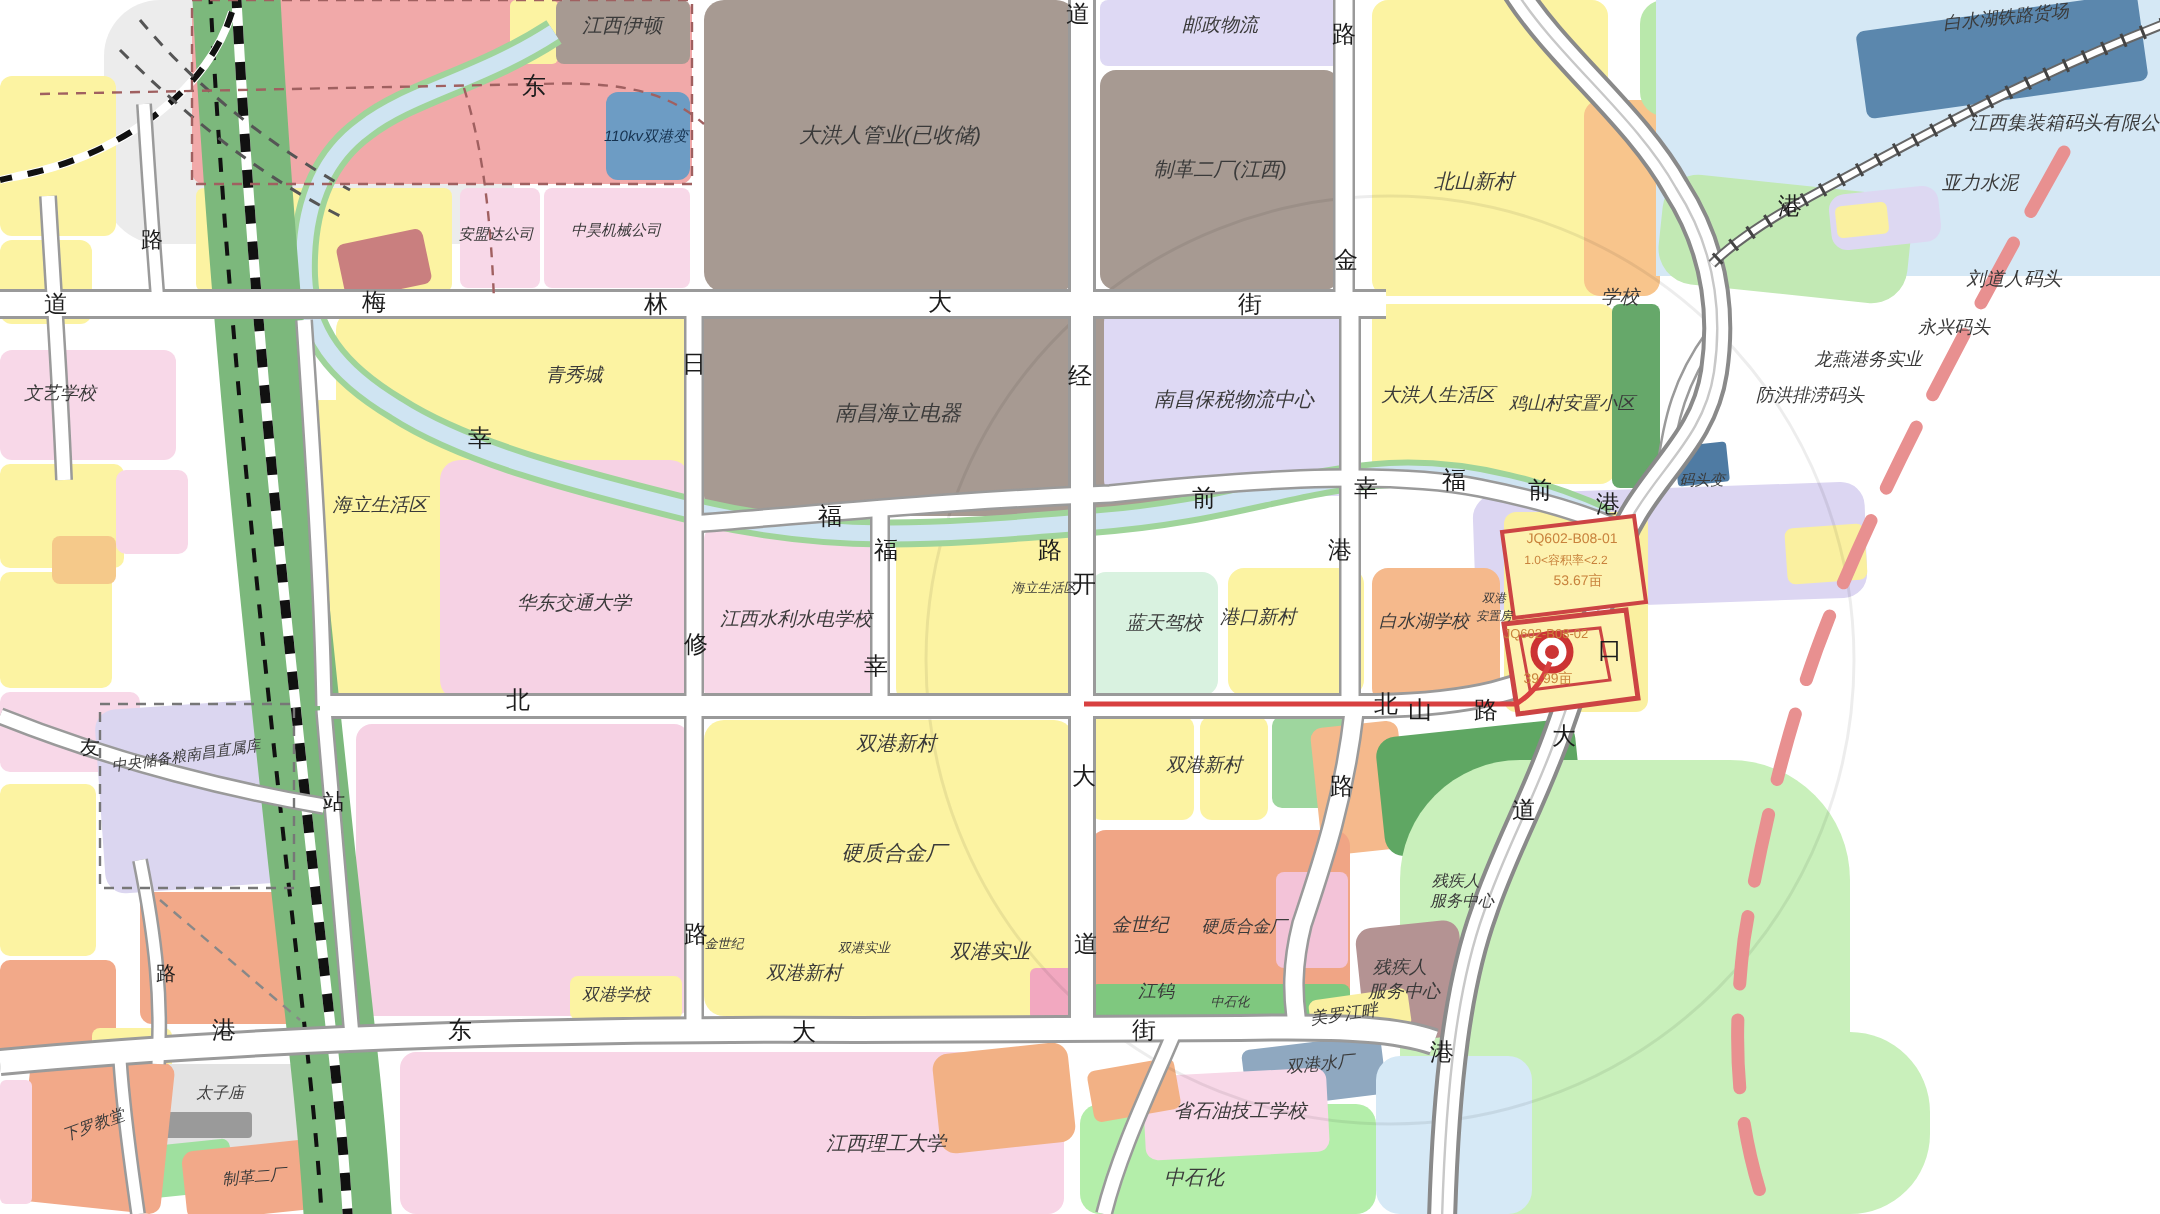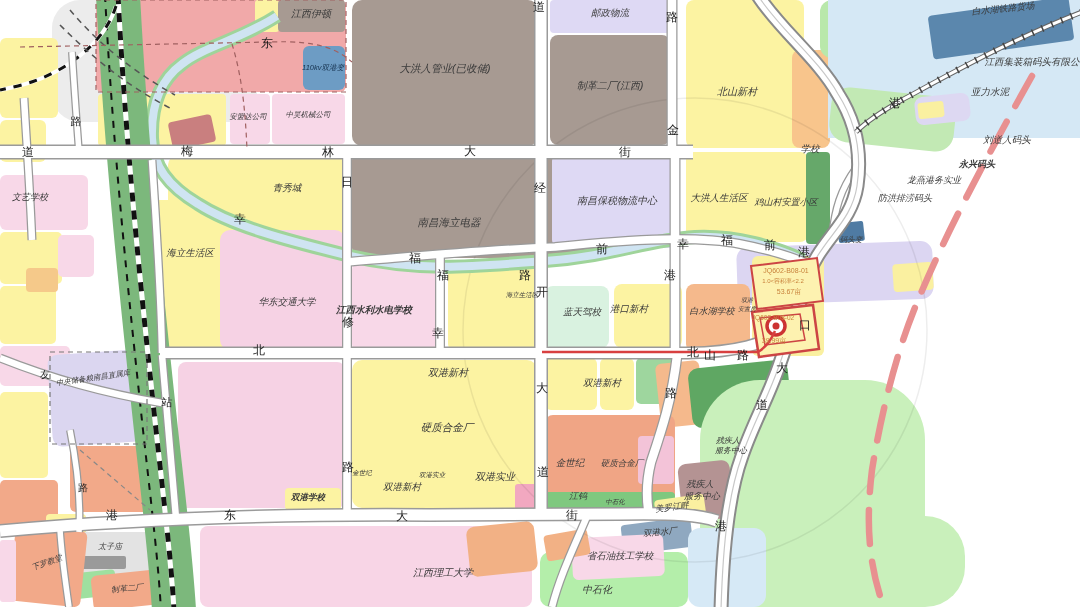--- a/index.html
+++ b/index.html
@@ -245,31 +245,31 @@
       <span class="lbl it" style="left: 308px; top: 115px; font-size: 7.5px; color: rgb(58, 58, 58); font-weight: normal; transform: translate(-50%, -50%) rotate(0deg);">中昊机械公司</span>
       <span class="lbl it" style="left: 445px; top: 68px; font-size: 10.5px; color: rgb(58, 58, 58); font-weight: normal; transform: translate(-50%, -50%) rotate(0deg);">大洪人管业(已收储)</span>
       <span class="lbl it" style="left: 610px; top: 13px; font-size: 9.5px; color: rgb(58, 58, 58); font-weight: normal; transform: translate(-50%, -50%) rotate(0deg);">邮政物流</span>
       <span class="lbl it" style="left: 610px; top: 86px; font-size: 10px; color: rgb(58, 58, 58); font-weight: normal; transform: translate(-50%, -50%) rotate(0deg);">制革二厂(江西)</span>
       <span class="lbl it" style="left: 737px; top: 92px; font-size: 10px; color: rgb(58, 58, 58); font-weight: normal; transform: translate(-50%, -50%) rotate(0deg);">北山新村</span>
       <span class="lbl it" style="left: 810px; top: 107px; font-size: 9.5px; color: rgb(58, 58, 58); font-weight: normal; transform: translate(-50%, -50%) rotate(0deg); margin-top: 42px;">学校</span>
       <span class="lbl it" style="left: 1003px; top: 9px; font-size: 9px; color: rgb(58, 58, 58); font-weight: normal; transform: translate(-50%, -50%) rotate(-6deg);">白水湖铁路货场</span>
       <span class="lbl it" style="left: 1032px; top: 62px; font-size: 9.5px; color: rgb(58, 58, 58); font-weight: normal; transform: translate(-50%, -50%) rotate(0deg);">江西集装箱码头有限公</span>
       <span class="lbl it" style="left: 990px; top: 92px; font-size: 9.5px; color: rgb(58, 58, 58); font-weight: normal; transform: translate(-50%, -50%) rotate(0deg);">亚力水泥</span>
       <span class="lbl it" style="left: 1007px; top: 140px; font-size: 9.5px; color: rgb(58, 58, 58); font-weight: normal; transform: translate(-50%, -50%) rotate(0deg);">刘道人码头</span>
-      <span class="lbl it" style="left: 977px; top: 164px; font-size: 9px; color: rgb(58, 58, 58); font-weight: bold; transform: translate(-50%, -50%) rotate(0deg);">永兴码头</span>
+      <span class="lbl it" style="left: 977px; top: 164px; font-size: 9px; color: rgb(58, 58, 58); font-weight: normal; transform: translate(-50%, -50%) rotate(0deg);">永兴码头</span>
       <span class="lbl it" style="left: 934px; top: 180px; font-size: 9px; color: rgb(58, 58, 58); font-weight: normal; transform: translate(-50%, -50%) rotate(0deg);">龙燕港务实业</span>
       <span class="lbl it" style="left: 905px; top: 198px; font-size: 9px; color: rgb(58, 58, 58); font-weight: normal; transform: translate(-50%, -50%) rotate(0deg);">防洪排涝码头</span>
       <span class="lbl it" style="left: 851px; top: 240px; font-size: 7.5px; color: rgb(58, 58, 58); font-weight: normal; transform: translate(-50%, -50%) rotate(0deg);">码头变</span>
       <span class="lbl it" style="left: 30px; top: 197px; font-size: 9px; color: rgb(58, 58, 58); font-weight: normal; transform: translate(-50%, -50%) rotate(0deg);">文艺学校</span>
       <span class="lbl it" style="left: 287px; top: 188px; font-size: 9.5px; color: rgb(58, 58, 58); font-weight: normal; transform: translate(-50%, -50%) rotate(0deg);">青秀城</span>
       <span class="lbl it" style="left: 190px; top: 253px; font-size: 9.5px; color: rgb(58, 58, 58); font-weight: normal; transform: translate(-50%, -50%) rotate(0deg);">海立生活区</span>
       <span class="lbl it" style="left: 287px; top: 302px; font-size: 9.5px; color: rgb(58, 58, 58); font-weight: normal; transform: translate(-50%, -50%) rotate(0deg);">华东交通大学</span>
-      <span class="lbl it" style="left: 449px; top: 207px; font-size: 10.5px; color: rgb(58, 58, 58); font-weight: normal; transform: translate(-50%, -50%) rotate(0deg); margin-top: 15px;">南昌海立电器</span>
+      <span class="lbl it" style="left: 449px; top: 207px; font-size: 10.5px; color: rgb(58, 58, 58); font-weight: normal; transform: translate(-50%, -50%) rotate(0deg);">南昌海立电器</span>
       <span class="lbl it" style="left: 522px; top: 295px; font-size: 6.5px; color: rgb(58, 58, 58); font-weight: normal; transform: translate(-50%, -50%) rotate(0deg);">海立生活区</span>
-      <span class="lbl it" style="left: 374px; top: 310px; font-size: 9.5px; color: rgb(58, 58, 58); font-weight: bold; transform: translate(-50%, -50%) rotate(0deg);">江西水利水电学校</span>
+      <span class="lbl it" style="left: 398px; top: 310px; font-size: 9.5px; color: rgb(58, 58, 58); font-weight: normal; transform: translate(-50%, -50%) rotate(0deg);">江西水利水电学校</span>
       <span class="lbl it" style="left: 617px; top: 201px; font-size: 10px; color: rgb(58, 58, 58); font-weight: normal; transform: translate(-50%, -50%) rotate(0deg);">南昌保税物流中心</span>
       <span class="lbl it" style="left: 719px; top: 198px; font-size: 9.5px; color: rgb(58, 58, 58); font-weight: normal; transform: translate(-50%, -50%) rotate(0deg);">大洪人生活区</span>
       <span class="lbl it" style="left: 786px; top: 202px; font-size: 9px; color: rgb(58, 58, 58); font-weight: normal; transform: translate(-50%, -50%) rotate(0deg);">鸡山村安置小区</span>
       <span class="lbl it" style="left: 582px; top: 312px; font-size: 9.5px; color: rgb(58, 58, 58); font-weight: normal; transform: translate(-50%, -50%) rotate(0deg);">蓝天驾校</span>
       <span class="lbl it" style="left: 629px; top: 309px; font-size: 9.5px; color: rgb(58, 58, 58); font-weight: normal; transform: translate(-50%, -50%) rotate(0deg); font-style: italic;">港口新村</span>
       <span class="lbl it" style="left: 712px; top: 311px; font-size: 9px; color: rgb(58, 58, 58); font-weight: normal; transform: translate(-50%, -50%) rotate(0deg);">白水湖学校</span>
       <span class="lbl it" style="left: 747px; top: 300px; font-size: 6px; color: rgb(58, 58, 58); font-weight: normal; transform: translate(-50%, -50%) rotate(0deg);">双港</span>
       <span class="lbl it" style="left: 747px; top: 309px; font-size: 6px; color: rgb(58, 58, 58); font-weight: normal; transform: translate(-50%, -50%) rotate(0deg);">安置房</span>
       <span class="lbl" style="left: 786px; top: 270px; font-size: 7px; color: rgb(200, 130, 60); font-weight: normal; transform: translate(-50%, -50%) rotate(0deg);">JQ602-B08-01</span>
       <span class="lbl" style="left: 783px; top: 281px; font-size: 6px; color: rgb(200, 130, 60); font-weight: normal; transform: translate(-50%, -50%) rotate(0deg);">1.0&lt;容积率&lt;2.2</span>
@@ -289,19 +289,19 @@
       <span class="lbl it" style="left: 615px; top: 502px; font-size: 6.5px; color: rgb(58, 58, 58); font-weight: normal; transform: translate(-50%, -50%) rotate(0deg);">中石化</span>
       <span class="lbl it" style="left: 672px; top: 507px; font-size: 8.5px; color: rgb(58, 58, 58); font-weight: normal; transform: translate(-50%, -50%) rotate(-8deg);">美罗江畔</span>
       <span class="lbl it" style="left: 728px; top: 441px; font-size: 8px; color: rgb(58, 58, 58); font-weight: normal; transform: translate(-50%, -50%) rotate(0deg);">残疾人</span>
       <span class="lbl it" style="left: 731px; top: 451px; font-size: 8px; color: rgb(58, 58, 58); font-weight: normal; transform: translate(-50%, -50%) rotate(0deg);">服务中心</span>
       <span class="lbl it" style="left: 700px; top: 484px; font-size: 9px; color: rgb(58, 58, 58); font-weight: normal; transform: translate(-50%, -50%) rotate(0deg);">残疾人</span>
       <span class="lbl it" style="left: 702px; top: 496px; font-size: 9px; color: rgb(58, 58, 58); font-weight: normal; transform: translate(-50%, -50%) rotate(0deg);">服务中心</span>
       <span class="lbl it" style="left: 660px; top: 532px; font-size: 8.5px; color: rgb(58, 58, 58); font-weight: normal; transform: translate(-50%, -50%) rotate(-5deg);">双港水厂</span>
       <span class="lbl it" style="left: 620px; top: 556px; font-size: 9.5px; color: rgb(58, 58, 58); font-weight: normal; transform: translate(-50%, -50%) rotate(0deg);">省石油技工学校</span>
       <span class="lbl it" style="left: 597px; top: 590px; font-size: 10px; color: rgb(58, 58, 58); font-weight: normal; transform: translate(-50%, -50%) rotate(0deg);">中石化</span>
       <span class="lbl it" style="left: 443px; top: 573px; font-size: 10px; color: rgb(58, 58, 58); font-weight: normal; transform: translate(-50%, -50%) rotate(0deg); text-align: center;">江西理工大学</span>
-      <span class="lbl it" style="left: 308px; top: 497px; font-size: 8.5px; color: rgb(58, 58, 58); font-weight: bold; transform: translate(-50%, -50%) rotate(0deg);">双港学校</span>
+      <span class="lbl it" style="left: 308px; top: 497px; font-size: 8.5px; color: rgb(58, 58, 58); font-weight: normal; transform: translate(-50%, -50%) rotate(0deg);">双港学校</span>
       <span class="lbl it" style="left: 93px; top: 378px; font-size: 7.5px; color: rgb(58, 58, 58); font-weight: normal; transform: translate(-50%, -50%) rotate(-8deg);">中央储备粮南昌直属库</span>
       <span class="lbl it" style="left: 110px; top: 547px; font-size: 8px; color: rgb(58, 58, 58); font-weight: normal; transform: translate(-50%, -50%) rotate(0deg);">太子庙</span>
       <span class="lbl it" style="left: 127px; top: 589px; font-size: 8px; color: rgb(58, 58, 58); font-weight: normal; transform: translate(-50%, -50%) rotate(-5deg);">制革二厂</span>
       <span class="lbl it" style="left: 47px; top: 563px; font-size: 8px; color: rgb(58, 58, 58); font-weight: normal; transform: translate(-50%, -50%) rotate(-20deg);">下罗教堂</span>
     </div>
 </div>
 
 </body></html>

